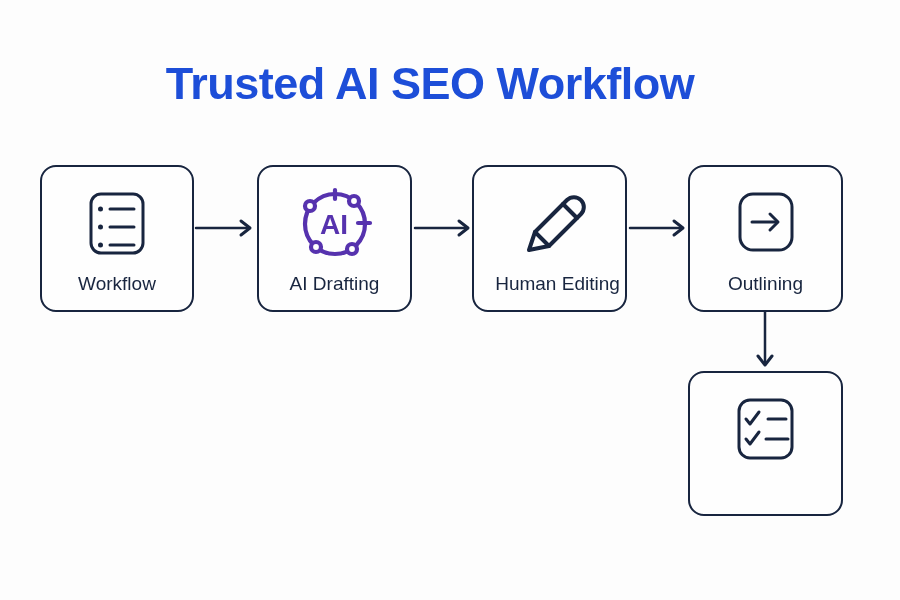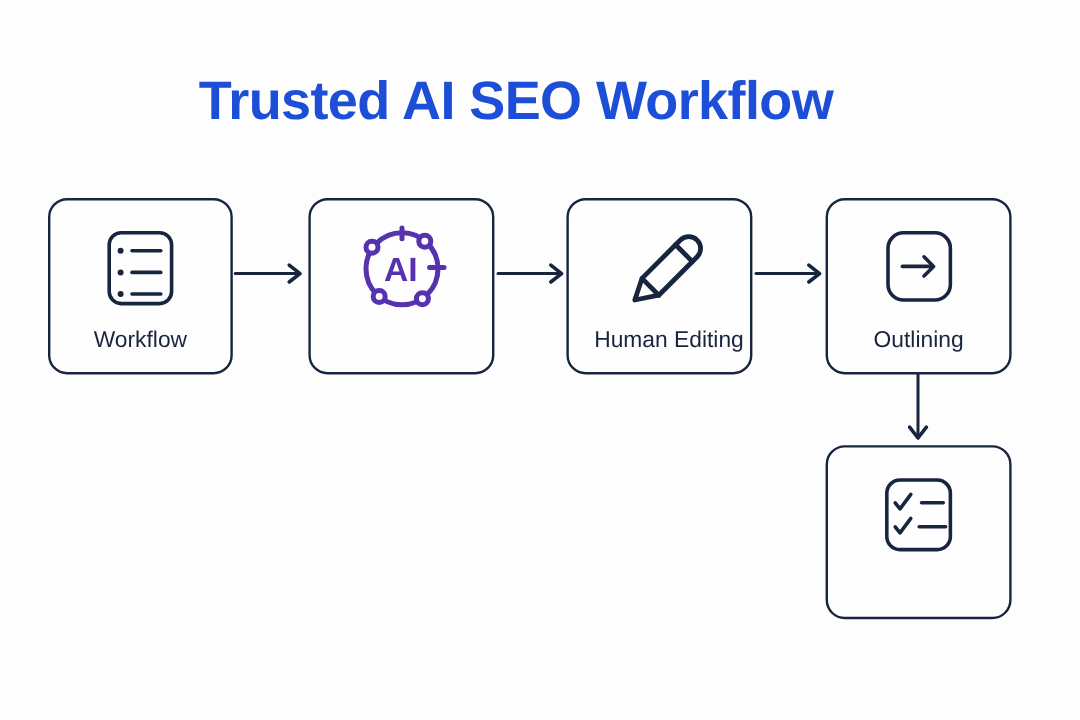--- a/index.html
+++ b/index.html
@@ -90,20 +90,21 @@
         <circle cx="39" cy="39" r="30"></circle>
         <line x1="39" y1="5" x2="39" y2="14"></line>
         <line x1="62" y1="38" x2="74" y2="38"></line>
         <circle cx="14" cy="21" r="5" fill="#ffffff"></circle>
         <circle cx="58" cy="16" r="5" fill="#ffffff"></circle>
         <circle cx="20" cy="62" r="5" fill="#ffffff"></circle>
         <circle cx="56" cy="64" r="5" fill="#ffffff"></circle>
         <text x="38" y="49" text-anchor="middle" font-family="Liberation Sans, sans-serif" font-size="28" font-weight="700" fill="#5632ae" stroke="none">AI</text>
       </svg>
     </span>
+    <div class="step-label">AI Drafting</div>
   </div>
 
   <div class="step-box" id="box-human-editing">
     <span class="icon-wrap">
       <svg width="66" height="64" viewBox="0 0 66 64" fill="none" stroke="#18253f" stroke-width="4" stroke-linecap="round" stroke-linejoin="round">
         <path d="M4 58 L10 40 L42 8 A 9.9 9.9 0 0 1 56 22 L24 54 Z"></path>
         <line x1="10" y1="40" x2="24" y2="54"></line>
         <line x1="38" y1="12" x2="52" y2="26"></line>
       </svg>
     </span>

